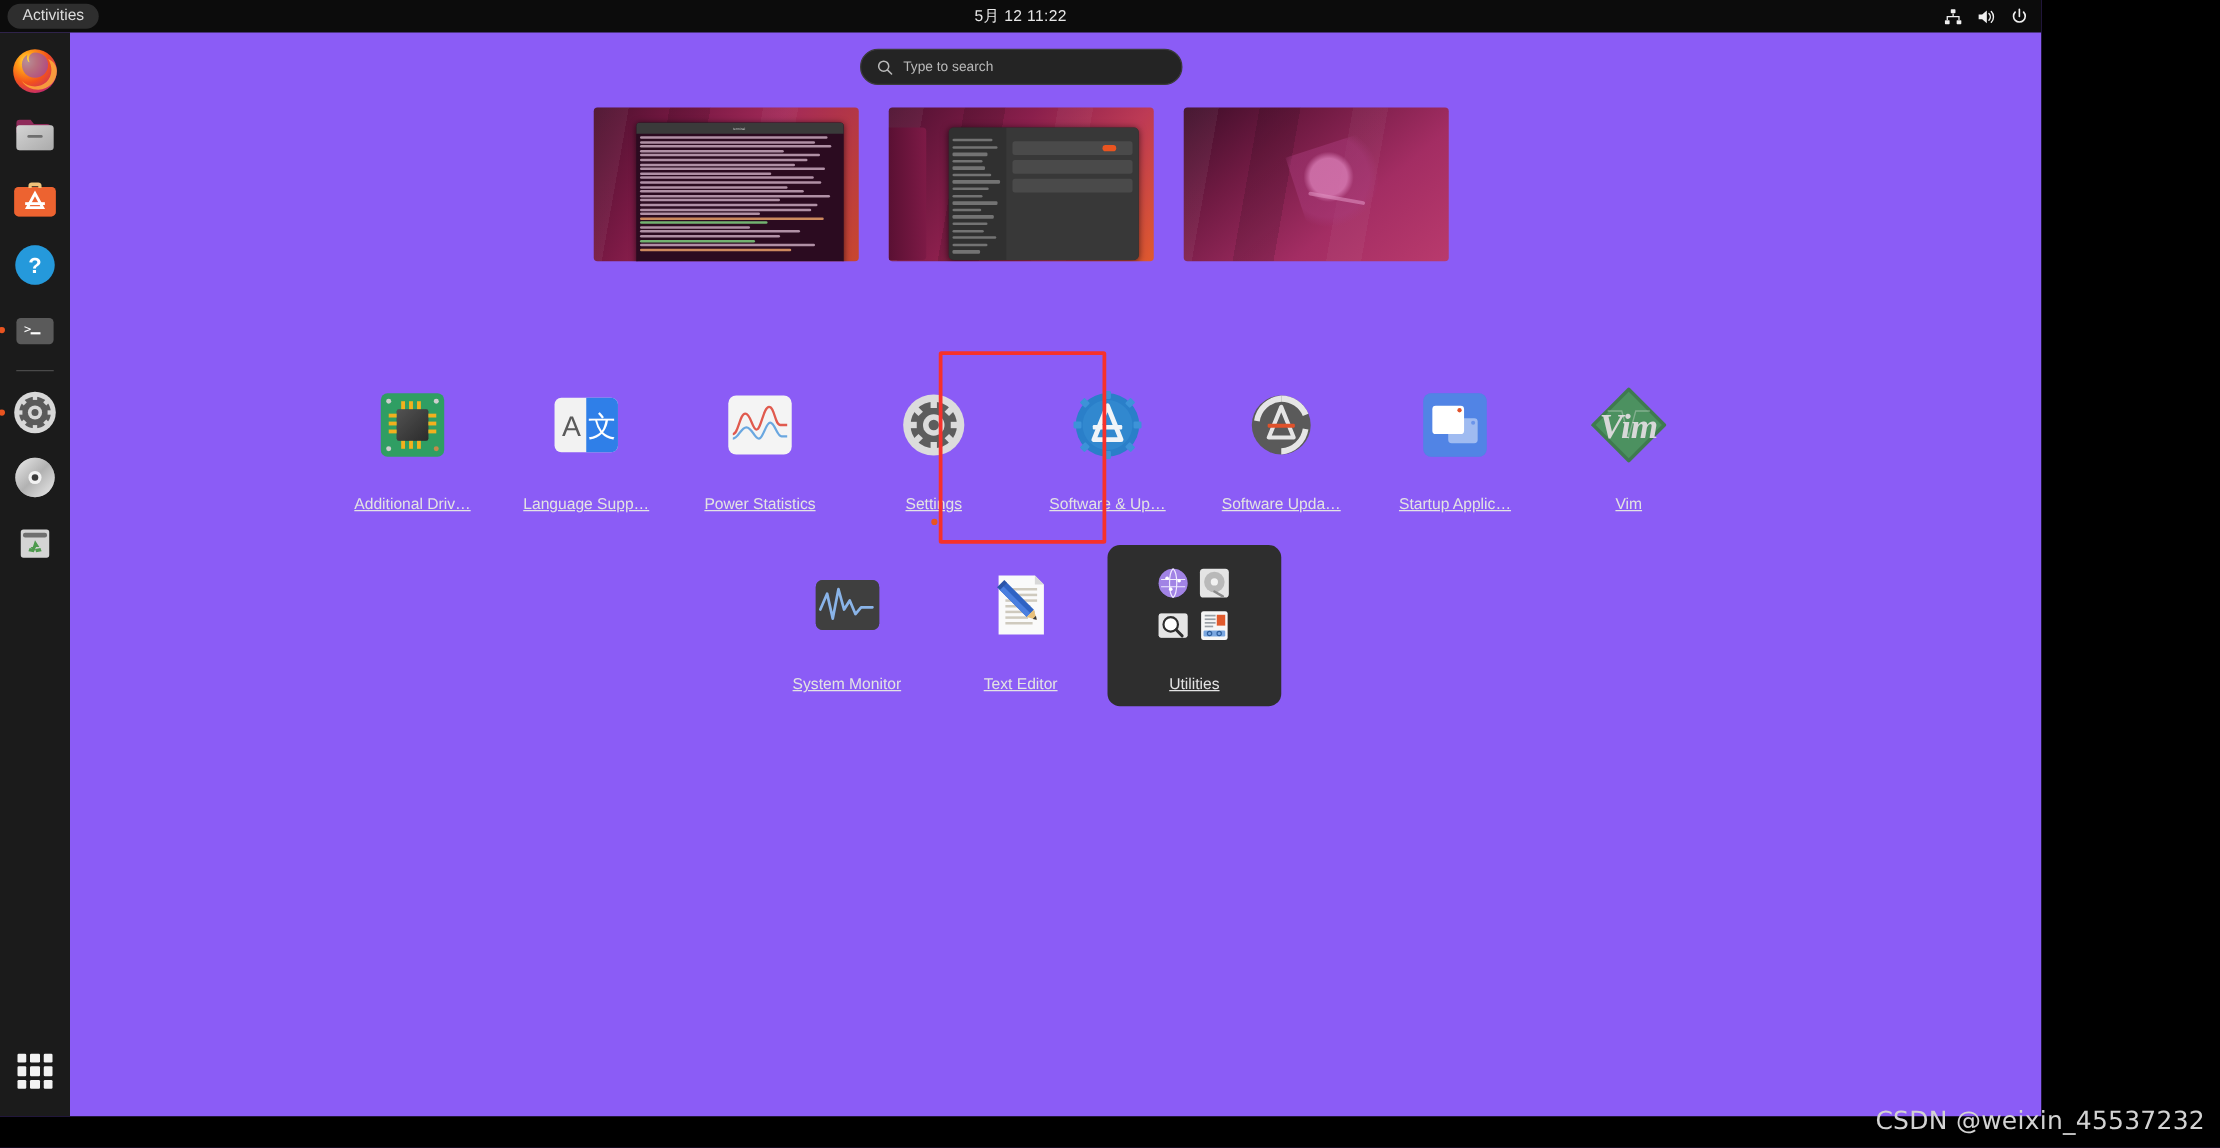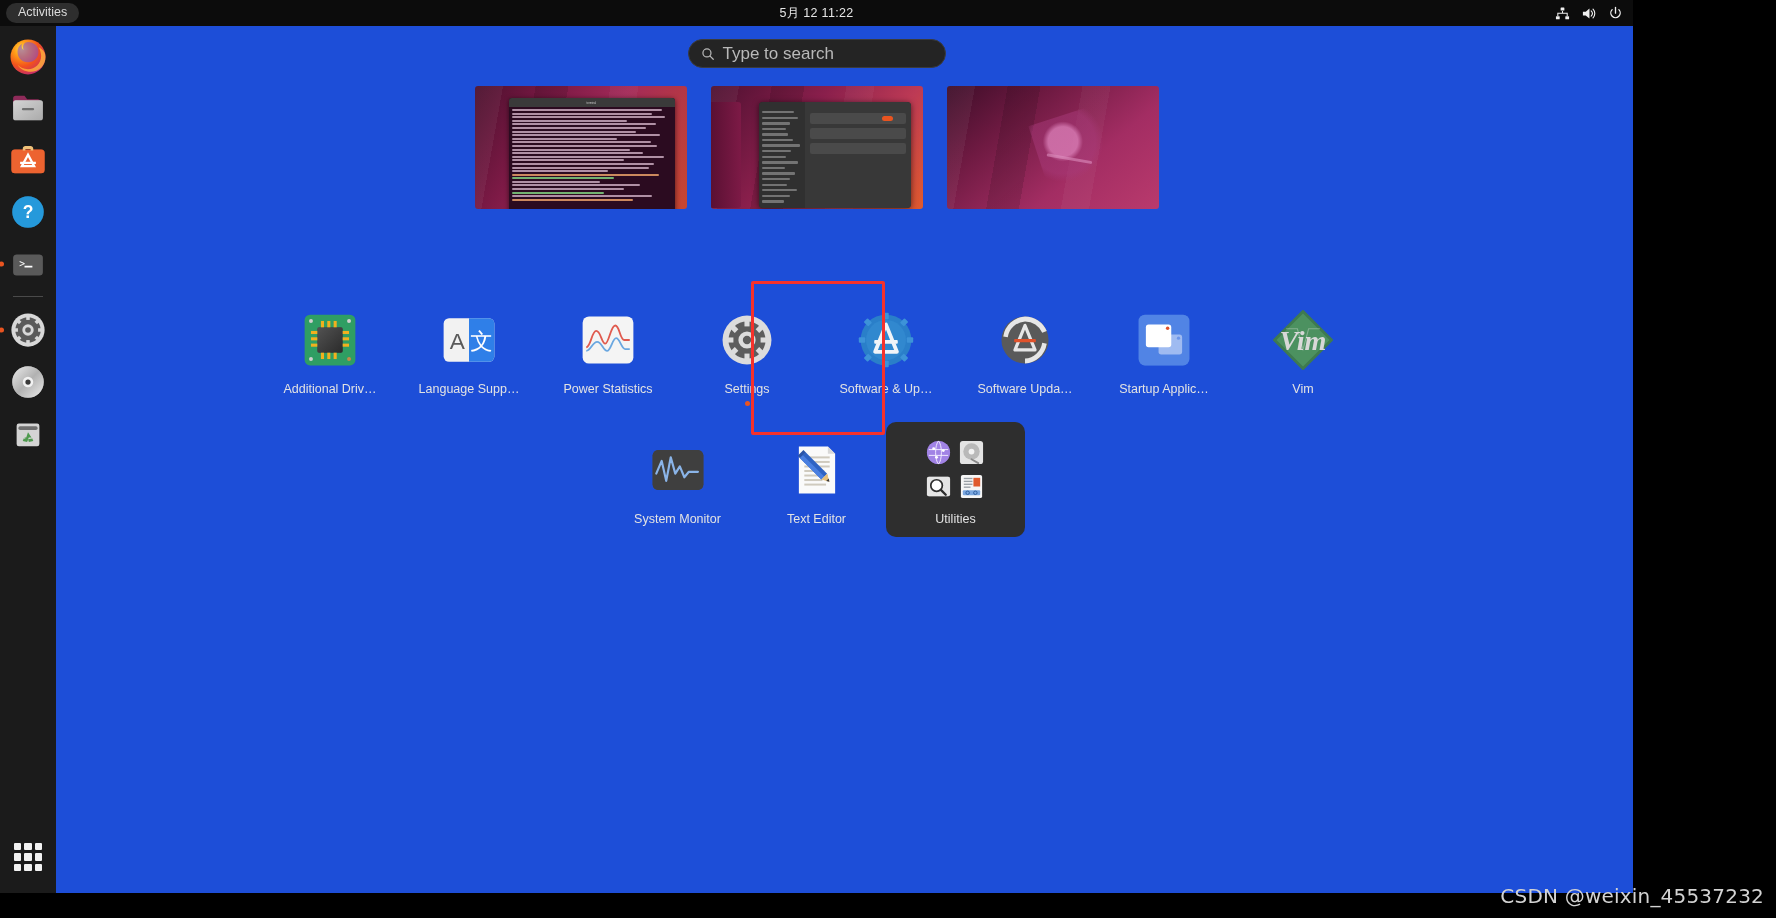--- a/index.html
+++ b/index.html
@@ -11,21 +11,21 @@
   }
   #screen {
     position: absolute; left: 0; top: 0;
     width: 1776px; height: 918px;
     background: #000;
   }
   
   #desktop {
     position: absolute; left: 0; top: 0;
     width: 1633px; height: 893px;
-    background: #1d4ed8;
+    background: #8b5cf6;
     overflow: hidden;
   }
   
   #topbar {
     position: absolute; left: 0; top: 0;
     width: 1633px; height: 26px;
     background: #0c0c0c;
     display: flex; align-items: center;
     z-index: 40;
   }
@@ -104,21 +104,21 @@
     width: 258px; height: 29px;
     background: #242424;
     border: 1px solid #3b3b3b;
     border-radius: 15px;
     display: flex; align-items: center;
     padding: 0 12px;
     cursor: text;
   }
   #searchbox .sq { flex: 0 0 auto; margin-right: 8px; }
   #search-placeholder {
-    color: #b9b9b9; font-size: 17px;
+    color: #b9b9b9; font-size: 11px;
   }
   
   #workspaces {
     position: absolute; top: 86px; left: 0; width: 1633px;
     display: flex; justify-content: center; gap: 24px;
     z-index: 10;
   }
   .ws {
     width: 212px; height: 123px;
     border-radius: 3px;
@@ -206,26 +206,27 @@
     border-radius: 10px;
     cursor: pointer;
     position: relative;
   }
   .app .iconbox {
     width: 64px; height: 64px;
     display: flex; align-items: center; justify-content: center;
     position: relative;
   }
   .app .label {
-    margin-top: 10px;
+    margin-top: 24px;
     color: #e3e3e3;
     font-size: 12.5px;
     line-height: 15px;
     text-align: center;
     white-space: nowrap;
+    text-decoration: underline;
   }
   .app .rundot {
     margin-top: 4px;
     width: 5px; height: 5px; border-radius: 50%;
     background: #e95420;
   }
   .app.folder {
     background: #2e2e2e;
   }
   .highlight-box {

